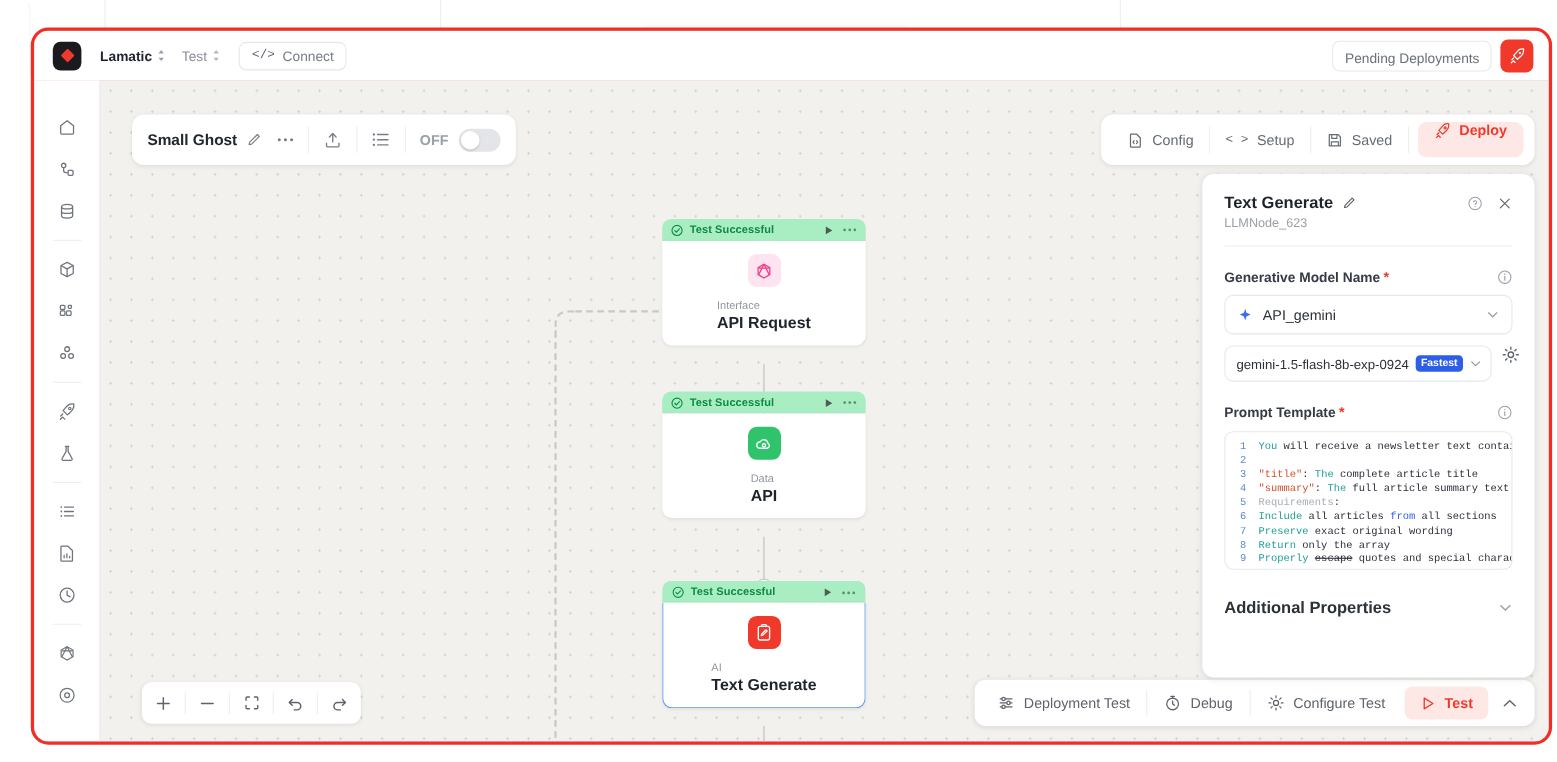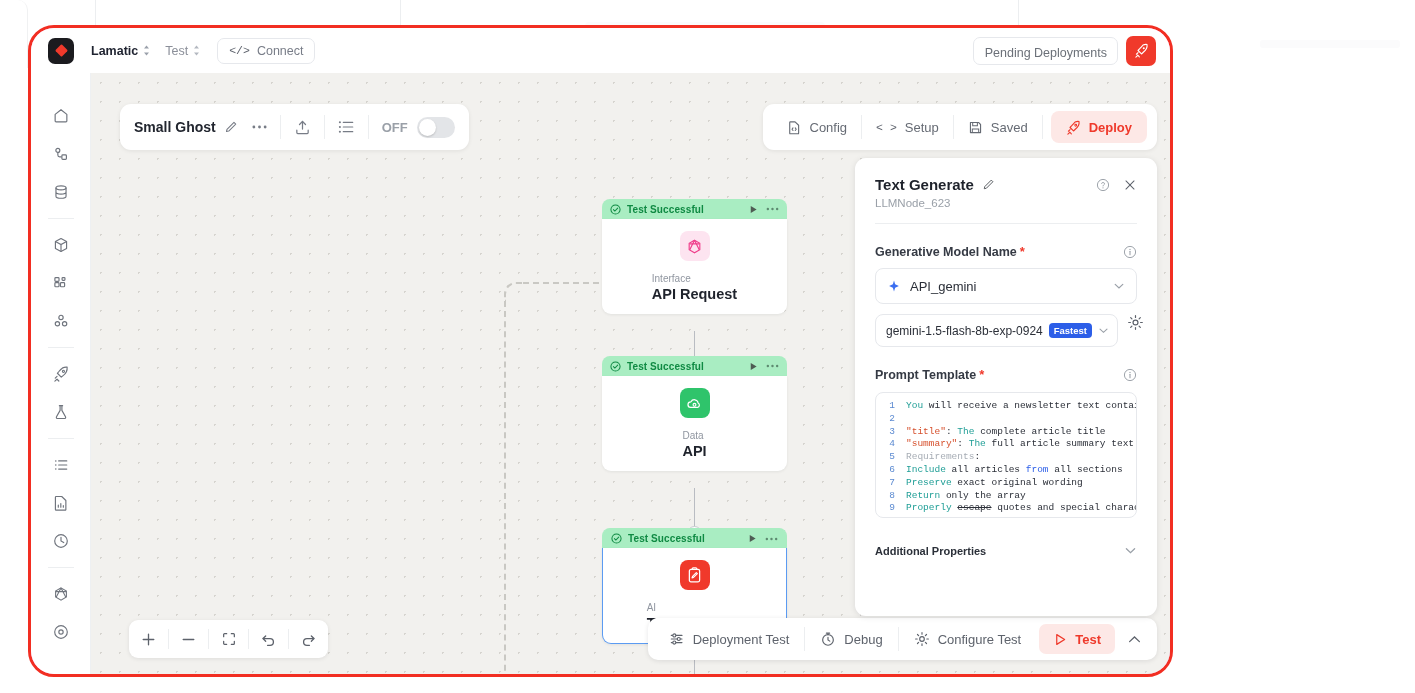--- a/index.html
+++ b/index.html
@@ -12,22 +12,22 @@
 
   
   .backdrop { position: absolute; inset: 0; background: #ffffff; }
   .bd-tab-line { position: absolute; top: 0; height: 68px; border-left: 1px solid #eceef0; }
   .bd-round-l { position: absolute; left: 0; top: 0; width: 28px; height: 68px;
     border-top-right-radius: 10px; border-right: 1px solid #f0f1f2; }
   .bd-faint { position: absolute; background: #fbfbfc; }
 
   
   .frame {
-    position: absolute; left: 28px; top: 25px; width: 1145px; height: 652px;
-    border: 3px solid #f22e22; border-radius: 26px;
+    position: absolute; left: 28px; top: 25px; width: 1383px; height: 652px;
+    border: 3px solid #f22e22; border-radius: 16px;
     overflow: hidden; background: #f9a8d4;
   }
 
   
   .topbar {
     position: absolute; left: 0; top: 0; right: 0; height: 45px;
     display: flex; align-items: center; background: #fff;
   }
   .logo-wrap { width: 60px; display: flex; align-items: center; justify-content: center; }
   .logo {
@@ -92,21 +92,21 @@
     box-shadow: 0 1px 2px rgba(0,0,0,.18); }
 
   .flow-toolbar-right {
     position: absolute; right: 13px; top: 31px; height: 46px;
     background: #fff; border-radius: 11px; box-shadow: 0 1px 4px rgba(20,22,30,.08);
     display: flex; align-items: center; padding: 0 10px;
   }
   .tb-item { display: flex; align-items: center; gap: 8px; padding: 0 14px; font-size: 13px; color: #666b74; height: 30px; }
   .tb-div { width: 1px; height: 24px; background: #eceef0; }
   .deploy-btn {
-    display: flex; align-items: center; gap: 8px; height: 32px; padding: 0 15px;
+    display: flex; gap: 8px; height: 32px; padding: 0 15px;
     background: #fde8e6; border-radius: 8px; color: #ef392b; font-size: 13px; font-weight: 600; margin-left: 8px;
   }
 
   
   .trigger-lbl {
     position: absolute; left: 633px; top: 154px; display: flex; align-items: center; gap: 5px;
     font-size: 12.5px; font-weight: 600; color: #f4564a;
   }
   .node { position: absolute; width: 185px; border-radius: 9px; }
   .node-head {
@@ -176,21 +176,21 @@
   .ln { width: 30px; text-align: right; color: #5b8ad1; flex: 0 0 auto; padding-right: 11px; }
   .c-def { color: #2b2f38; }
   .c-kw  { color: #1f9e96; }
   .c-str { color: #d6502d; }
   .c-blue{ color: #2b5ee8; }
   .c-mut { color: #a7adb5; }
   .strike { text-decoration: line-through; color: #2b2f38; }
 
   .addl-row {
     display: flex; align-items: center; margin-top: 26px;
-    font-size: 11px; font-weight: 700; color: #2b3039;
+    font-size: 15px; font-weight: 700; color: #2b3039;
   }
 
   
   .zoombar {
     position: absolute; left: 38px; bottom: 16px; height: 38px;
     background: #fff; border-radius: 9px; box-shadow: 0 1px 4px rgba(20,22,30,.09);
     display: flex; align-items: center;
   }
   .zb { width: 39px; height: 38px; display: flex; align-items: center; justify-content: center; color: #5d626b; }
   .zb-div { width: 1px; height: 20px; background: #eceef0; }

